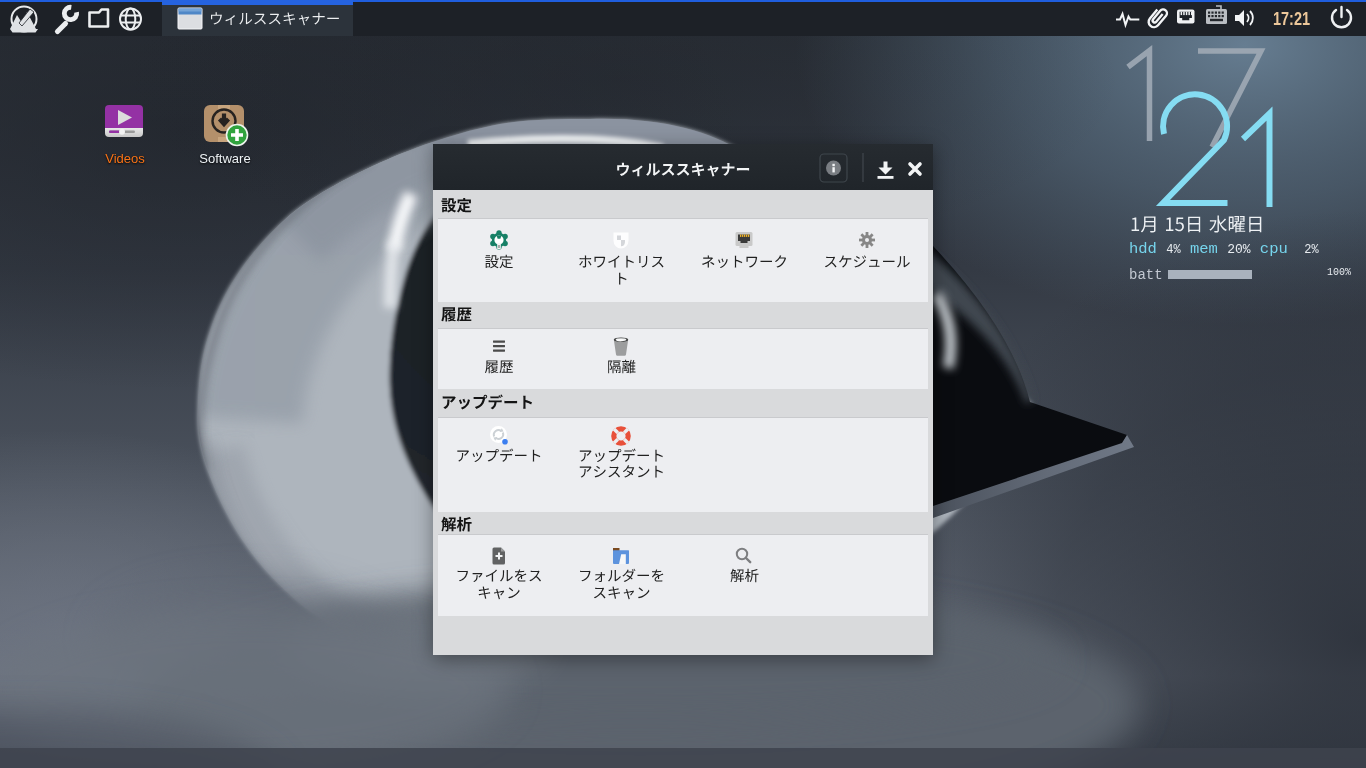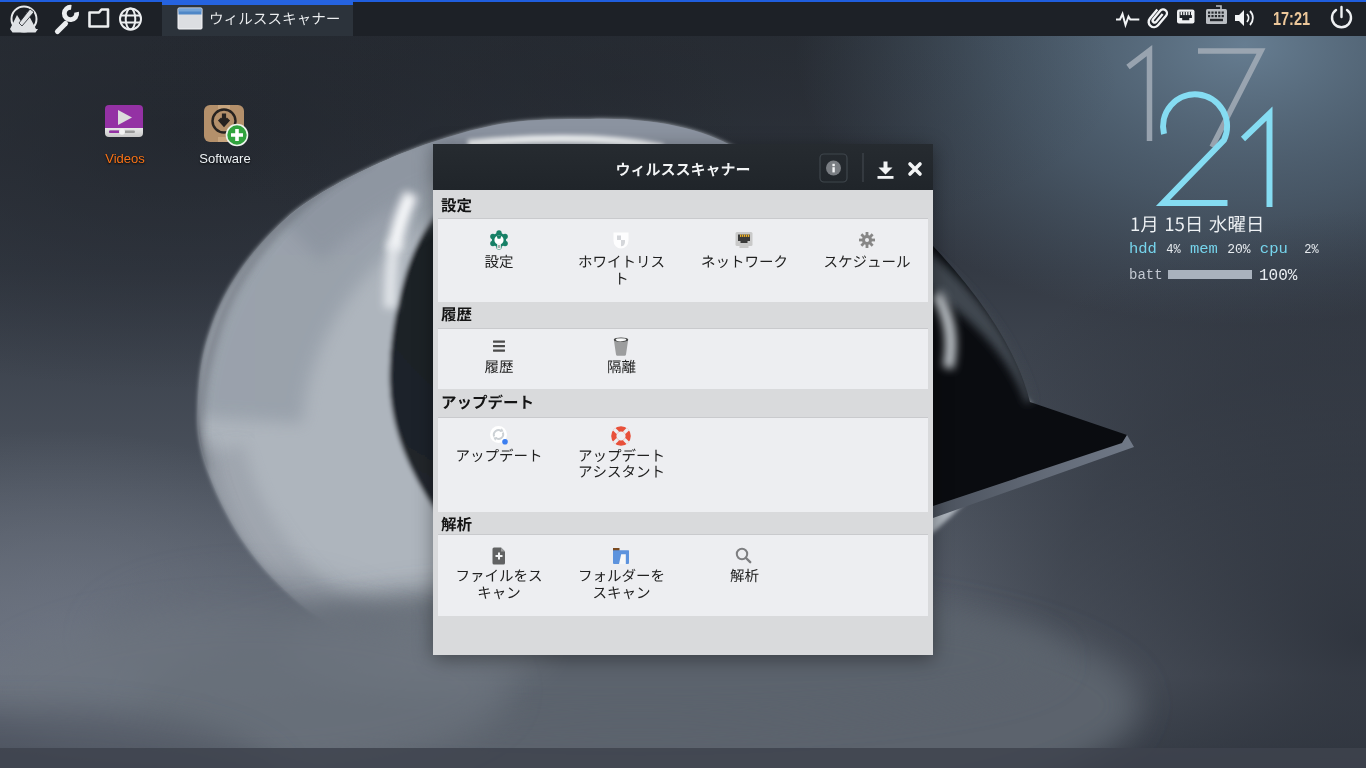--- a/index.html
+++ b/index.html
@@ -179,21 +179,21 @@
       <path d="M 143,99 L 169.5,73.5 L 169.5,167"></path>
     </g>
   </svg>
 <svg class="abs" style="left:1100px;top:200px" width="266" height="100" viewBox="0 0 266 100">
     <path transform="translate(30.0,31.0)" d="M1.6 0.0V-1.4H4.7V-11.5H2.2V-12.6Q3.1 -12.8 3.8 -13.0Q4.5 -13.2 5.0 -13.6H6.3V-1.4H9.1V0.0Z M15.0 -14.6H24.6V-13.2H15.0ZM15.0 -10.1H24.7V-8.8H15.0ZM14.8 -5.6H24.6V-4.3H14.8ZM14.1 -14.6H15.5V-8.9Q15.5 -7.7 15.4 -6.3Q15.3 -4.9 14.9 -3.5Q14.5 -2.1 13.8 -0.8Q13.1 0.5 11.9 1.5Q11.8 1.3 11.6 1.1Q11.4 1.0 11.2 0.8Q11.0 0.6 10.8 0.5Q11.9 -0.5 12.6 -1.7Q13.2 -2.8 13.6 -4.1Q13.9 -5.3 14.0 -6.5Q14.1 -7.7 14.1 -8.9ZM24.0 -14.6H25.5V-0.6Q25.5 0.2 25.2 0.6Q25.0 0.9 24.5 1.1Q23.9 1.3 23.0 1.4Q22.0 1.4 20.6 1.4Q20.5 1.2 20.4 0.9Q20.3 0.7 20.2 0.4Q20.1 0.1 20.0 -0.1Q20.7 -0.0 21.4 -0.0Q22.2 -0.0 22.7 -0.0Q23.2 -0.0 23.4 -0.0Q23.7 -0.0 23.9 -0.2Q24.0 -0.3 24.0 -0.6Z M36.0 0.0V-1.4H39.0V-11.5H36.6V-12.6Q37.5 -12.8 38.1 -13.0Q38.8 -13.2 39.4 -13.6H40.7V-1.4H43.4V0.0Z M49.4 0.2Q48.4 0.2 47.6 -0.0Q46.8 -0.3 46.2 -0.7Q45.6 -1.1 45.1 -1.6L45.9 -2.7Q46.3 -2.3 46.8 -1.9Q47.3 -1.6 47.9 -1.4Q48.5 -1.2 49.3 -1.2Q50.1 -1.2 50.7 -1.6Q51.4 -1.9 51.8 -2.7Q52.2 -3.4 52.2 -4.4Q52.2 -5.8 51.4 -6.6Q50.6 -7.5 49.3 -7.5Q48.7 -7.5 48.2 -7.3Q47.7 -7.0 47.1 -6.7L46.2 -7.2L46.6 -13.6H53.2V-12.1H48.1L47.7 -8.2Q48.2 -8.4 48.7 -8.6Q49.2 -8.7 49.8 -8.7Q50.9 -8.7 51.8 -8.3Q52.8 -7.8 53.3 -6.9Q53.9 -5.9 53.9 -4.4Q53.9 -2.9 53.2 -1.9Q52.6 -0.8 51.6 -0.3Q50.6 0.2 49.4 0.2Z M58.1 -14.3H70.2V1.2H68.8V-12.9H59.5V1.3H58.1ZM59.1 -7.9H69.4V-6.5H59.1ZM59.0 -1.3H69.4V0.1H59.0Z M79.9 -10.8H85.5V-9.4H79.9ZM87.5 -15.5H88.9V-0.5Q88.9 0.3 88.7 0.6Q88.5 1.0 88.0 1.2Q87.6 1.4 86.7 1.4Q85.9 1.5 84.6 1.5Q84.6 1.3 84.5 1.0Q84.4 0.7 84.3 0.5Q84.2 0.2 84.1 -0.0Q85.1 0.0 85.9 0.0Q86.7 0.0 87.0 0.0Q87.2 -0.0 87.3 -0.1Q87.5 -0.2 87.5 -0.5ZM85.0 -10.8H85.3L85.5 -10.9L86.5 -10.5Q86.0 -8.1 85.1 -6.1Q84.3 -4.1 83.1 -2.7Q81.9 -1.2 80.6 -0.3Q80.5 -0.5 80.3 -0.7Q80.1 -0.9 79.8 -1.1Q79.6 -1.3 79.4 -1.4Q80.8 -2.2 81.9 -3.6Q83.0 -4.9 83.8 -6.6Q84.6 -8.4 85.0 -10.5ZM88.8 -12.5Q89.3 -10.6 90.0 -8.9Q90.8 -7.1 91.8 -5.6Q92.8 -4.2 94.1 -3.0Q95.3 -1.9 96.9 -1.2Q96.7 -1.1 96.5 -0.8Q96.3 -0.6 96.1 -0.4Q95.9 -0.1 95.8 0.1Q93.7 -1.0 92.1 -2.8Q90.6 -4.7 89.5 -7.1Q88.4 -9.5 87.7 -12.2ZM94.9 -12.5 96.1 -11.6Q95.4 -10.8 94.5 -9.9Q93.6 -9.0 92.6 -8.1Q91.7 -7.3 90.9 -6.7L89.9 -7.4Q90.7 -8.1 91.6 -9.0Q92.5 -9.8 93.4 -10.8Q94.3 -11.7 94.9 -12.5Z M104.7 -12.5H108.5V-11.6H104.7ZM104.4 -14.9H109.0V-9.2H104.4V-10.2H107.8V-13.8H104.4ZM110.1 -12.5H114.0V-11.6H110.1ZM109.8 -14.9H114.6V-9.2H109.8V-10.2H113.3V-13.8H109.8ZM106.0 -5.2H114.3V-4.2H106.0ZM106.0 -2.8H114.3V-1.8H106.0ZM106.1 -0.3H115.2V0.8H106.1ZM106.5 -9.4 107.7 -9.0Q107.3 -8.1 106.8 -7.2Q106.2 -6.3 105.5 -5.5Q104.8 -4.6 104.1 -4.0Q104.0 -4.1 103.8 -4.3Q103.7 -4.5 103.5 -4.6Q103.3 -4.8 103.2 -4.9Q103.9 -5.5 104.5 -6.3Q105.1 -7.0 105.7 -7.8Q106.2 -8.7 106.5 -9.4ZM106.6 -7.7H114.7V-6.6H106.6V1.4H105.3V-6.6L106.4 -7.7ZM110.3 -9.3 111.7 -9.0Q111.4 -8.4 111.1 -7.8Q110.7 -7.2 110.4 -6.8L109.4 -7.1Q109.7 -7.6 109.9 -8.2Q110.2 -8.8 110.3 -9.3ZM109.4 -6.9H110.7V0.1H109.4ZM99.5 -14.4H103.6V-2.1H99.5V-3.3H102.3V-13.1H99.5ZM99.6 -9.0H103.0V-7.7H99.6ZM98.8 -14.4H100.1V-0.6H98.8Z M119.2 -14.3H131.3V1.2H129.8V-12.9H120.6V1.3H119.2ZM120.1 -7.9H130.4V-6.5H120.1ZM120.1 -1.3H130.5V0.1H120.1Z" fill="#eef1f4"></path>
   </svg>
 
 <div class="abs" style="left:1129px;top:240px;font-family:'Liberation Mono',monospace;font-size:15.5px;color:#76d4ec;white-space:pre;">hdd <span style="color:#e8ecf0;font-size:12px">4%</span> mem <span style="color:#e8ecf0;font-size:13px">20%</span> cpu <span style="color:#e8ecf0;font-size:12px"> 2%</span></div>
 <div class="abs" style="left:1129px;top:267px;font-family:Liberation Mono, monospace;font-size:14px;color:#c3c9d2;">batt</div>
 <div class="abs" style="left:1168px;top:269.5px;width:84px;height:9px;background:#a9b2bd;"></div>
-<div class="abs" style="left:1259px;top:267px;font-family:'Liberation Mono',monospace;font-size:16px;color:#e8ecf0;">100%</div>
+<div class="abs" style="left:1327px;top:267px;font-family:'Liberation Mono',monospace;font-size:10px;color:#e8ecf0;">100%</div>
 
 <div class="abs" style="left:433px;top:144px;width:500px;height:511px;background:#d9dadc;box-shadow:0 4px 18px rgba(0,0,0,0.38);">
     <div class="abs" style="left:0;top:0;width:500px;height:46px;background:linear-gradient(#262b30,#20252a);"></div>
     <svg class="abs" style="left:0;top:0" width="500" height="46" viewBox="0 0 500 46">
       <path transform="translate(182.5,31.0)" d="M8.6 -12.3Q8.5 -11.8 8.5 -11.5Q8.5 -11.2 8.5 -10.9Q8.5 -10.7 8.5 -10.3Q8.5 -9.9 8.5 -9.4Q8.5 -9.0 8.5 -8.7H6.4Q6.4 -9.0 6.4 -9.5Q6.4 -9.9 6.4 -10.3Q6.4 -10.7 6.4 -10.9Q6.4 -11.2 6.4 -11.5Q6.3 -11.8 6.3 -12.3ZM13.6 -9.1Q13.5 -8.8 13.5 -8.5Q13.4 -8.1 13.3 -7.9Q13.3 -7.4 13.1 -6.8Q13.0 -6.3 12.8 -5.7Q12.6 -5.2 12.4 -4.7Q12.2 -4.2 11.9 -3.6Q11.3 -2.5 10.4 -1.7Q9.5 -0.8 8.3 -0.1Q7.2 0.5 5.8 0.9L4.3 -0.9Q4.8 -1.0 5.3 -1.2Q5.9 -1.4 6.4 -1.5Q7.0 -1.8 7.6 -2.1Q8.2 -2.5 8.8 -3.0Q9.4 -3.5 9.8 -4.1Q10.2 -4.6 10.4 -5.3Q10.7 -5.9 10.9 -6.6Q11.0 -7.3 11.1 -8.0H3.7Q3.7 -7.8 3.7 -7.5Q3.7 -7.2 3.7 -6.8Q3.7 -6.5 3.7 -6.2Q3.7 -5.9 3.7 -5.8Q3.7 -5.5 3.7 -5.2Q3.7 -4.9 3.7 -4.6H1.7Q1.7 -4.9 1.7 -5.3Q1.7 -5.6 1.7 -5.9Q1.7 -6.1 1.7 -6.4Q1.7 -6.8 1.7 -7.2Q1.7 -7.6 1.7 -7.9Q1.7 -8.3 1.7 -8.5Q1.7 -8.8 1.7 -9.1Q1.7 -9.5 1.7 -9.8Q2.0 -9.8 2.4 -9.7Q2.8 -9.7 3.2 -9.7H11.1Q11.6 -9.7 11.8 -9.8Q12.1 -9.8 12.3 -9.9Z M16.6 -4.3Q17.6 -4.5 18.6 -4.9Q19.6 -5.2 20.5 -5.6Q21.4 -6.1 22.0 -6.4Q22.7 -6.9 23.4 -7.4Q24.1 -8.0 24.7 -8.6Q25.3 -9.1 25.7 -9.6L27.2 -8.2Q26.8 -7.7 26.0 -7.1Q25.3 -6.5 24.5 -5.9Q23.7 -5.3 22.9 -4.8Q22.4 -4.5 21.7 -4.2Q21.0 -3.9 20.3 -3.6Q19.6 -3.3 18.8 -3.0Q18.1 -2.7 17.5 -2.5ZM21.8 -5.2 23.8 -5.6V-0.3Q23.8 -0.0 23.8 0.3Q23.9 0.6 23.9 0.9Q23.9 1.2 23.9 1.3H21.7Q21.7 1.2 21.8 0.9Q21.8 0.6 21.8 0.3Q21.8 -0.0 21.8 -0.3Z M37.5 -0.3Q37.6 -0.6 37.6 -0.8Q37.7 -1.1 37.7 -1.4Q37.7 -1.6 37.7 -2.1Q37.7 -2.6 37.7 -3.3Q37.7 -4.0 37.7 -4.8Q37.7 -5.6 37.7 -6.5Q37.7 -7.3 37.7 -8.1Q37.7 -8.8 37.7 -9.4Q37.7 -9.9 37.7 -10.2Q37.7 -10.7 37.6 -11.1Q37.6 -11.4 37.5 -11.5H39.8Q39.8 -11.4 39.7 -11.1Q39.7 -10.7 39.7 -10.2Q39.7 -9.9 39.7 -9.4Q39.7 -8.9 39.7 -8.3Q39.7 -7.6 39.7 -6.9Q39.7 -6.1 39.7 -5.4Q39.7 -4.7 39.7 -4.1Q39.7 -3.4 39.7 -3.0Q39.7 -2.5 39.7 -2.3Q40.3 -2.6 41.0 -3.1Q41.6 -3.5 42.2 -4.1Q42.9 -4.8 43.4 -5.5L44.5 -3.8Q43.9 -3.0 43.0 -2.3Q42.2 -1.5 41.2 -0.8Q40.3 -0.2 39.4 0.3Q39.2 0.4 39.1 0.5Q38.9 0.6 38.8 0.7ZM30.6 -0.6Q31.6 -1.2 32.2 -2.2Q32.8 -3.2 33.1 -4.1Q33.3 -4.6 33.4 -5.4Q33.5 -6.1 33.5 -6.9Q33.6 -7.7 33.6 -8.6Q33.6 -9.4 33.6 -10.1Q33.6 -10.5 33.5 -10.9Q33.5 -11.2 33.4 -11.5H35.7Q35.6 -11.4 35.6 -11.2Q35.6 -11.0 35.6 -10.7Q35.5 -10.4 35.5 -10.1Q35.5 -9.4 35.5 -8.6Q35.5 -7.7 35.5 -6.8Q35.4 -5.8 35.3 -5.0Q35.3 -4.2 35.1 -3.6Q34.8 -2.4 34.1 -1.3Q33.4 -0.2 32.4 0.7Z M57.5 -10.2Q57.4 -10.0 57.2 -9.8Q57.1 -9.5 57.0 -9.2Q56.7 -8.5 56.2 -7.7Q55.8 -6.8 55.2 -5.9Q54.6 -5.0 54.0 -4.3Q53.1 -3.3 52.1 -2.4Q51.1 -1.5 50.0 -0.7Q48.9 0.1 47.7 0.6L46.1 -1.0Q47.3 -1.5 48.5 -2.2Q49.6 -2.9 50.6 -3.7Q51.6 -4.5 52.3 -5.3Q52.8 -5.9 53.2 -6.5Q53.7 -7.2 54.0 -7.8Q54.4 -8.4 54.5 -9.0Q54.4 -9.0 54.0 -9.0Q53.6 -9.0 53.1 -9.0Q52.6 -9.0 52.0 -9.0Q51.4 -9.0 50.9 -9.0Q50.4 -9.0 50.0 -9.0Q49.6 -9.0 49.4 -9.0Q49.1 -9.0 48.8 -8.9Q48.4 -8.9 48.1 -8.9Q47.8 -8.9 47.7 -8.9V-11.0Q47.9 -11.0 48.2 -11.0Q48.5 -10.9 48.9 -10.9Q49.2 -10.9 49.4 -10.9Q49.6 -10.9 50.1 -10.9Q50.5 -10.9 51.0 -10.9Q51.5 -10.9 52.1 -10.9Q52.7 -10.9 53.2 -10.9Q53.8 -10.9 54.2 -10.9Q54.6 -10.9 54.7 -10.9Q55.2 -10.9 55.6 -10.9Q56.1 -11.0 56.3 -11.1ZM54.2 -5.5Q54.7 -5.0 55.4 -4.4Q56.1 -3.8 56.7 -3.1Q57.3 -2.5 57.9 -1.9Q58.4 -1.3 58.8 -0.8L57.1 0.7Q56.6 -0.1 55.8 -0.9Q55.1 -1.8 54.3 -2.6Q53.6 -3.4 52.7 -4.1Z M72.5 -10.2Q72.4 -10.0 72.2 -9.8Q72.1 -9.5 72.0 -9.2Q71.7 -8.5 71.2 -7.7Q70.8 -6.8 70.2 -5.9Q69.6 -5.0 69.0 -4.3Q68.1 -3.3 67.1 -2.4Q66.1 -1.5 65.0 -0.7Q63.9 0.1 62.7 0.6L61.1 -1.0Q62.3 -1.5 63.5 -2.2Q64.6 -2.9 65.6 -3.7Q66.6 -4.5 67.3 -5.3Q67.8 -5.9 68.2 -6.5Q68.7 -7.2 69.0 -7.8Q69.4 -8.4 69.5 -9.0Q69.4 -9.0 69.0 -9.0Q68.6 -9.0 68.1 -9.0Q67.6 -9.0 67.0 -9.0Q66.4 -9.0 65.9 -9.0Q65.4 -9.0 65.0 -9.0Q64.6 -9.0 64.4 -9.0Q64.1 -9.0 63.8 -8.9Q63.4 -8.9 63.1 -8.9Q62.8 -8.9 62.7 -8.9V-11.0Q62.9 -11.0 63.2 -11.0Q63.5 -10.9 63.9 -10.9Q64.2 -10.9 64.4 -10.9Q64.6 -10.9 65.1 -10.9Q65.5 -10.9 66.0 -10.9Q66.5 -10.9 67.1 -10.9Q67.7 -10.9 68.2 -10.9Q68.8 -10.9 69.2 -10.9Q69.6 -10.9 69.7 -10.9Q70.2 -10.9 70.6 -10.9Q71.1 -11.0 71.3 -11.1ZM69.2 -5.5Q69.7 -5.0 70.4 -4.4Q71.1 -3.8 71.7 -3.1Q72.3 -2.5 72.9 -1.9Q73.4 -1.3 73.8 -0.8L72.1 0.7Q71.6 -0.1 70.8 -0.9Q70.1 -1.8 69.3 -2.6Q68.6 -3.4 67.7 -4.1Z M80.5 -10.7Q80.4 -11.0 80.3 -11.3Q80.2 -11.6 80.2 -11.8L82.3 -12.2Q82.3 -12.0 82.3 -11.6Q82.4 -11.3 82.4 -11.0Q82.5 -10.8 82.6 -10.2Q82.7 -9.7 82.8 -8.9Q83.0 -8.1 83.2 -7.1Q83.4 -6.2 83.5 -5.2Q83.7 -4.3 83.9 -3.4Q84.1 -2.6 84.2 -1.9Q84.3 -1.2 84.4 -0.9Q84.5 -0.6 84.6 -0.2Q84.7 0.2 84.8 0.5L82.6 0.9Q82.5 0.5 82.5 0.1Q82.5 -0.3 82.4 -0.6Q82.3 -0.9 82.2 -1.5Q82.1 -2.1 82.0 -3.0Q81.8 -3.8 81.6 -4.8Q81.4 -5.7 81.3 -6.6Q81.1 -7.6 80.9 -8.4Q80.8 -9.2 80.6 -9.8Q80.5 -10.4 80.5 -10.7ZM76.4 -8.8Q76.7 -8.8 77.1 -8.8Q77.4 -8.9 77.8 -8.9Q78.1 -9.0 78.7 -9.0Q79.3 -9.1 80.1 -9.2Q80.8 -9.4 81.7 -9.5Q82.5 -9.6 83.3 -9.7Q84.1 -9.9 84.7 -10.0Q85.3 -10.1 85.6 -10.1Q86.0 -10.2 86.4 -10.3Q86.8 -10.4 87.0 -10.5L87.4 -8.5Q87.2 -8.5 86.8 -8.4Q86.4 -8.4 86.0 -8.3Q85.6 -8.3 85.0 -8.1Q84.3 -8.0 83.5 -7.9Q82.7 -7.8 81.9 -7.7Q81.1 -7.5 80.3 -7.4Q79.6 -7.3 79.0 -7.2Q78.4 -7.1 78.1 -7.0Q77.8 -7.0 77.5 -6.9Q77.2 -6.8 76.8 -6.7ZM76.4 -4.4Q76.7 -4.4 77.1 -4.5Q77.6 -4.5 77.9 -4.6Q78.3 -4.6 79.0 -4.7Q79.7 -4.8 80.5 -5.0Q81.4 -5.1 82.3 -5.2Q83.2 -5.4 84.0 -5.5Q84.9 -5.7 85.6 -5.8Q86.3 -5.9 86.7 -6.0Q87.2 -6.1 87.6 -6.2Q88.0 -6.3 88.3 -6.4L88.7 -4.4Q88.4 -4.4 88.0 -4.3Q87.5 -4.2 87.1 -4.2Q86.6 -4.1 85.9 -4.0Q85.2 -3.8 84.3 -3.7Q83.4 -3.6 82.5 -3.4Q81.7 -3.3 80.8 -3.1Q80.0 -3.0 79.3 -2.9Q78.7 -2.8 78.3 -2.7Q77.8 -2.6 77.4 -2.5Q77.1 -2.5 76.8 -2.4Z M96.0 -9.5Q96.0 -9.3 96.1 -9.0Q96.2 -8.7 96.2 -8.4Q96.4 -7.9 96.6 -7.3Q96.7 -6.6 97.0 -5.7Q97.2 -4.9 97.4 -4.1Q97.7 -3.2 97.9 -2.5Q98.1 -1.7 98.3 -1.1Q98.4 -0.5 98.5 -0.2Q98.6 -0.1 98.7 0.2Q98.7 0.4 98.8 0.7Q98.9 0.9 98.9 1.0L96.9 1.6Q96.9 1.2 96.8 0.9Q96.7 0.5 96.6 0.2Q96.5 -0.1 96.4 -0.7Q96.2 -1.3 96.0 -2.1Q95.8 -2.9 95.6 -3.8Q95.3 -4.6 95.1 -5.5Q94.9 -6.3 94.7 -6.9Q94.5 -7.6 94.4 -8.0Q94.3 -8.3 94.2 -8.5Q94.1 -8.8 94.0 -9.0ZM103.2 -7.2Q103.0 -6.7 102.6 -6.1Q102.2 -5.5 101.8 -4.8Q101.3 -4.1 100.9 -3.5Q100.4 -2.9 100.0 -2.5L98.4 -3.3Q98.7 -3.7 99.2 -4.2Q99.6 -4.7 100.0 -5.2Q100.4 -5.7 100.6 -6.0Q100.4 -6.0 99.9 -5.9Q99.5 -5.8 98.8 -5.7Q98.2 -5.6 97.4 -5.4Q96.7 -5.3 95.9 -5.1Q95.1 -4.9 94.5 -4.8Q93.8 -4.6 93.2 -4.5Q92.7 -4.4 92.4 -4.4L92.0 -6.1Q92.3 -6.2 92.7 -6.2Q93.0 -6.3 93.4 -6.3Q93.5 -6.4 94.0 -6.4Q94.5 -6.5 95.1 -6.6Q95.7 -6.8 96.5 -6.9Q97.2 -7.0 97.9 -7.2Q98.7 -7.3 99.4 -7.4Q100.0 -7.6 100.5 -7.7Q101.0 -7.8 101.2 -7.8Q101.4 -7.9 101.6 -7.9Q101.8 -8.0 102.0 -8.1Z M111.9 -10.1Q111.9 -10.5 111.8 -11.0Q111.8 -11.5 111.7 -11.9H114.1Q114.0 -11.5 114.0 -11.0Q113.9 -10.5 113.9 -10.1Q113.9 -9.7 113.9 -9.2Q113.9 -8.7 113.9 -8.2Q113.9 -7.6 113.9 -7.1Q113.9 -5.9 113.7 -4.8Q113.6 -3.7 113.1 -2.7Q112.6 -1.7 111.8 -0.8Q110.9 0.1 109.7 0.8L107.8 -0.5Q109.0 -1.1 109.8 -1.8Q110.5 -2.5 111.0 -3.3Q111.5 -4.2 111.7 -5.1Q111.9 -6.1 111.9 -7.1Q111.9 -7.6 111.9 -8.2Q111.9 -8.7 111.9 -9.2Q111.9 -9.7 111.9 -10.1ZM106.3 -8.6Q106.6 -8.5 107.1 -8.5Q107.5 -8.5 108.0 -8.5Q108.2 -8.5 108.7 -8.5Q109.3 -8.5 110.0 -8.5Q110.8 -8.5 111.7 -8.5Q112.6 -8.5 113.5 -8.5Q114.4 -8.5 115.2 -8.5Q116.0 -8.5 116.6 -8.5Q117.1 -8.5 117.3 -8.5Q117.8 -8.5 118.3 -8.5Q118.7 -8.5 119.0 -8.6V-6.5Q118.7 -6.5 118.2 -6.5Q117.8 -6.6 117.3 -6.6Q117.1 -6.6 116.5 -6.6Q116.0 -6.6 115.2 -6.6Q114.4 -6.6 113.5 -6.6Q112.6 -6.6 111.7 -6.6Q110.8 -6.6 110.1 -6.6Q109.3 -6.6 108.7 -6.6Q108.2 -6.6 108.0 -6.6Q107.5 -6.6 107.1 -6.5Q106.7 -6.5 106.3 -6.5Z M121.4 -6.9Q121.6 -6.9 122.1 -6.9Q122.5 -6.9 123.0 -6.9Q123.4 -6.9 123.8 -6.9Q124.2 -6.9 124.7 -6.9Q125.3 -6.9 125.9 -6.9Q126.6 -6.9 127.3 -6.9Q128.0 -6.9 128.7 -6.9Q129.4 -6.9 130.0 -6.9Q130.6 -6.9 131.1 -6.9Q131.6 -6.9 131.8 -6.9Q132.4 -6.9 132.8 -6.9Q133.3 -6.9 133.6 -6.9V-4.6Q133.3 -4.6 132.8 -4.6Q132.3 -4.7 131.8 -4.7Q131.6 -4.7 131.1 -4.7Q130.6 -4.7 130.0 -4.7Q129.3 -4.7 128.7 -4.7Q128.0 -4.7 127.3 -4.7Q126.6 -4.7 125.9 -4.7Q125.3 -4.7 124.7 -4.7Q124.2 -4.7 123.8 -4.7Q123.2 -4.7 122.5 -4.6Q121.8 -4.6 121.4 -4.6Z" fill="#f2f4f5"></path>
       <rect x="387" y="10" width="27" height="28" rx="4" fill="none" stroke="#3f464c" stroke-width="1.2"></rect>
       <circle cx="400.5" cy="24" r="7.5" fill="#797d82"></circle>
       <rect x="399.4" y="19.8" width="2.4" height="2.4" fill="#f2f4f5"></rect>
       <rect x="399.4" y="23.2" width="2.4" height="5.2" fill="#f2f4f5"></rect>
       <line x1="430" y1="9" x2="430" y2="38" stroke="#41474d" stroke-width="1.2"></line>

